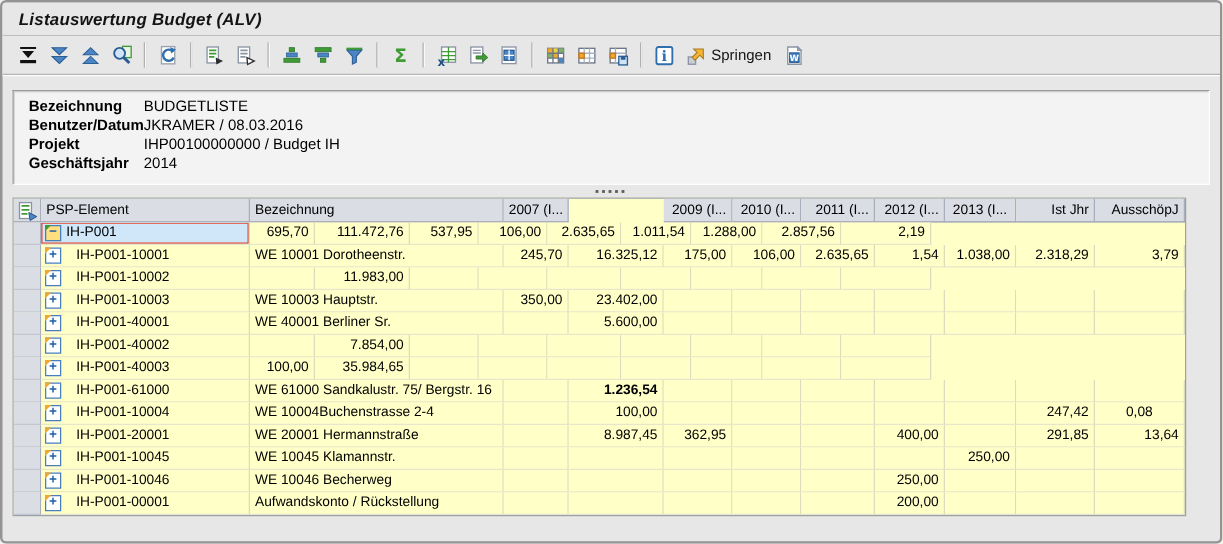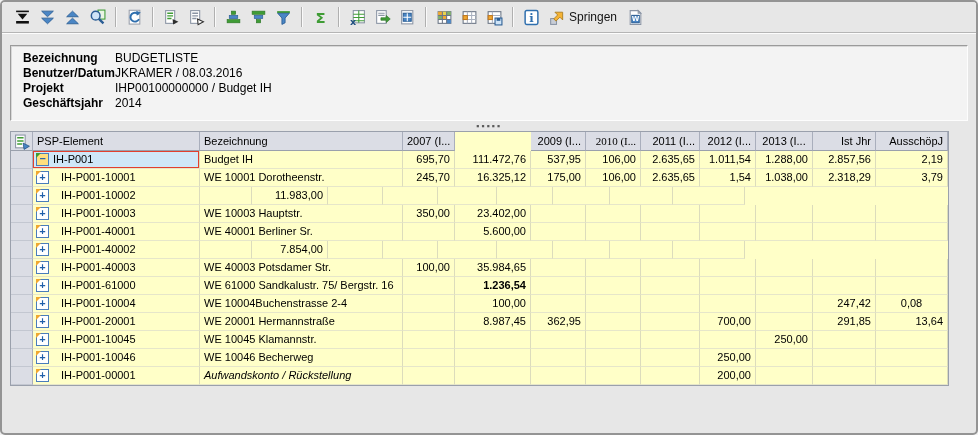--- a/index.html
+++ b/index.html
@@ -53,20 +53,23 @@
              border-style:solid;border-width:5px 5px 0 0;border-right-color:transparent;}
   .node-icon.expand::before{border-top-color:#f0a830;}
   .node-icon.collapse{background:#ffdf7e;}
   .node-icon.collapse::before{border-top-color:#3f9c35;}
 </style>
 </head>
 <body>
 
 <div class="window">
 
+  <div class="titlebar">
+    <span class="title">Listauswertung Budget (ALV)</span>
+  </div>
 
   <div class="toolbar">
       <button class="tbtn">
         <span class="ticon">
           <svg viewBox="0 0 16 16">
             <rect x="2" y="1.5" width="12" height="1.5" fill="#111"></rect>
             <path d="M3.5 4.5 L12.5 4.5 L8 9.8 Z" fill="#111"></path>
             <rect x="2" y="11.3" width="12" height="2.4" fill="#111"></rect>
           </svg>
         </span>
@@ -301,35 +304,34 @@
                 <line x1="3" y1="9.5" x2="7.5" y2="9.5" stroke="#3f9c35" stroke-width="1.4"></line>
                 <path d="M8.5 8.5 L14.5 11.5 L9.5 14.5 Z" fill="#4a86c5" stroke="#1f4f80" stroke-width=".7"></path>
               </svg>
             </span>
           </div>
           <div class="th" style="width: 167px; flex: 0 0 auto; text-align: left;">PSP-Element</div>
           <div class="th" style="width: 203px; flex: 0 0 auto; text-align: left;">Bezeichnung</div>
           <div class="th" style="width: 52px; flex: 0 0 auto; text-align: left;">2007 (I...</div>
           <div class="th" style="width: 76px; flex: 0 0 auto; text-align: center; margin-top: 40px;">2008 (Ist)</div>
           <div class="th" style="width: 55px; flex: 0 0 auto; text-align: right;">2009 (I...</div>
-          <div class="th" style="width: 55px; flex: 0 0 auto; text-align: right; font-family: Liberation Serif, serif;">2010 (I...</div>
+          <div class="th" style="width: 55px; flex: 0 0 auto; text-align: right;">2010 (I...</div>
           <div class="th" style="width: 59px; flex: 0 0 auto; text-align: right;">2011 (I...</div>
           <div class="th" style="width: 56px; flex: 0 0 auto; text-align: right;">2012 (I...</div>
           <div class="th" style="width: 57px; flex: 0 0 auto; text-align: center;">2013 (I...</div>
           <div class="th" style="width: 63px; flex: 0 0 auto; text-align: right;">Ist Jhr</div>
           <div class="th" style="width: 72px; flex: 0 0 auto; text-align: right;">AusschöpJ</div>
         </div>
       <div class="tbody">
           <div class="trow">
             <div class="selcell"></div>
             <div class="td psp selected" style="width: 167px; flex: 0 0 auto;">
               <span class="node-icon collapse">−</span>
               <span class="lvl0">IH-P001</span>
             </div>
-            <div class="td" style="width: 203px; flex: 0 0 auto;">Budget IH</div>
             <div class="td num" style="width: 52px; flex: 0 0 auto;">695,70</div>
             <div class="td num" style="width: 76px; flex: 0 0 auto;">111.472,76</div>
             <div class="td num" style="width: 55px; flex: 0 0 auto;">537,95</div>
             <div class="td num" style="width: 55px; flex: 0 0 auto;">106,00</div>
             <div class="td num" style="width: 59px; flex: 0 0 auto;">2.635,65</div>
             <div class="td num" style="width: 56px; flex: 0 0 auto;">1.011,54</div>
             <div class="td num" style="width: 57px; flex: 0 0 auto;">1.288,00</div>
             <div class="td num" style="width: 63px; flex: 0 0 auto;">2.857,56</div>
             <div class="td num" style="width: 72px; flex: 0 0 auto;">2,19</div>
           </div>
@@ -415,21 +417,20 @@
             <div class="td num" style="width: 57px; flex: 0 0 auto;"></div>
             <div class="td num" style="width: 63px; flex: 0 0 auto;"></div>
             <div class="td num" style="width: 72px; flex: 0 0 auto;"></div>
           </div>
           <div class="trow">
             <div class="selcell"></div>
             <div class="td psp" style="width: 167px; flex: 0 0 auto;">
               <span class="node-icon expand">+</span>
               <span class="lvl1">IH-P001-40003</span>
             </div>
-            <div class="td" style="width: 203px; flex: 0 0 auto;">WE 40003 Potsdamer Str.</div>
             <div class="td num" style="width: 52px; flex: 0 0 auto;">100,00</div>
             <div class="td num" style="width: 76px; flex: 0 0 auto;">35.984,65</div>
             <div class="td num" style="width: 55px; flex: 0 0 auto;"></div>
             <div class="td num" style="width: 55px; flex: 0 0 auto;"></div>
             <div class="td num" style="width: 59px; flex: 0 0 auto;"></div>
             <div class="td num" style="width: 56px; flex: 0 0 auto;"></div>
             <div class="td num" style="width: 57px; flex: 0 0 auto;"></div>
             <div class="td num" style="width: 63px; flex: 0 0 auto;"></div>
             <div class="td num" style="width: 72px; flex: 0 0 auto;"></div>
           </div>
@@ -472,21 +473,21 @@
             <div class="td psp" style="width: 167px; flex: 0 0 auto;">
               <span class="node-icon expand">+</span>
               <span class="lvl1">IH-P001-20001</span>
             </div>
             <div class="td" style="width: 203px; flex: 0 0 auto;">WE 20001 Hermannstraße</div>
             <div class="td num" style="width: 52px; flex: 0 0 auto;"></div>
             <div class="td num" style="width: 76px; flex: 0 0 auto;">8.987,45</div>
             <div class="td num" style="width: 55px; flex: 0 0 auto;">362,95</div>
             <div class="td num" style="width: 55px; flex: 0 0 auto;"></div>
             <div class="td num" style="width: 59px; flex: 0 0 auto;"></div>
-            <div class="td num" style="width: 56px; flex: 0 0 auto;">700,00</div>
+            <div class="td num" style="width: 56px; flex: 0 0 auto;">400,00</div>
             <div class="td num" style="width: 57px; flex: 0 0 auto;"></div>
             <div class="td num" style="width: 63px; flex: 0 0 auto;">291,85</div>
             <div class="td num" style="width: 72px; flex: 0 0 auto;">13,64</div>
           </div>
           <div class="trow">
             <div class="selcell"></div>
             <div class="td psp" style="width: 167px; flex: 0 0 auto;">
               <span class="node-icon expand">+</span>
               <span class="lvl1">IH-P001-10045</span>
             </div>
@@ -517,21 +518,21 @@
             <div class="td num" style="width: 57px; flex: 0 0 auto;"></div>
             <div class="td num" style="width: 63px; flex: 0 0 auto;"></div>
             <div class="td num" style="width: 72px; flex: 0 0 auto;"></div>
           </div>
           <div class="trow">
             <div class="selcell"></div>
             <div class="td psp" style="width: 167px; flex: 0 0 auto;">
               <span class="node-icon expand">+</span>
               <span class="lvl1">IH-P001-00001</span>
             </div>
-            <div class="td" style="width: 203px; flex: 0 0 auto; font-style: italic;">Aufwandskonto / Rückstellung</div>
+            <div class="td" style="width: 203px; flex: 0 0 auto;">Aufwandskonto / Rückstellung</div>
             <div class="td num" style="width: 52px; flex: 0 0 auto;"></div>
             <div class="td num" style="width: 76px; flex: 0 0 auto;"></div>
             <div class="td num" style="width: 55px; flex: 0 0 auto;"></div>
             <div class="td num" style="width: 55px; flex: 0 0 auto;"></div>
             <div class="td num" style="width: 59px; flex: 0 0 auto;"></div>
             <div class="td num" style="width: 56px; flex: 0 0 auto;">200,00</div>
             <div class="td num" style="width: 57px; flex: 0 0 auto;"></div>
             <div class="td num" style="width: 63px; flex: 0 0 auto;"></div>
             <div class="td num" style="width: 72px; flex: 0 0 auto;"></div>
           </div>

